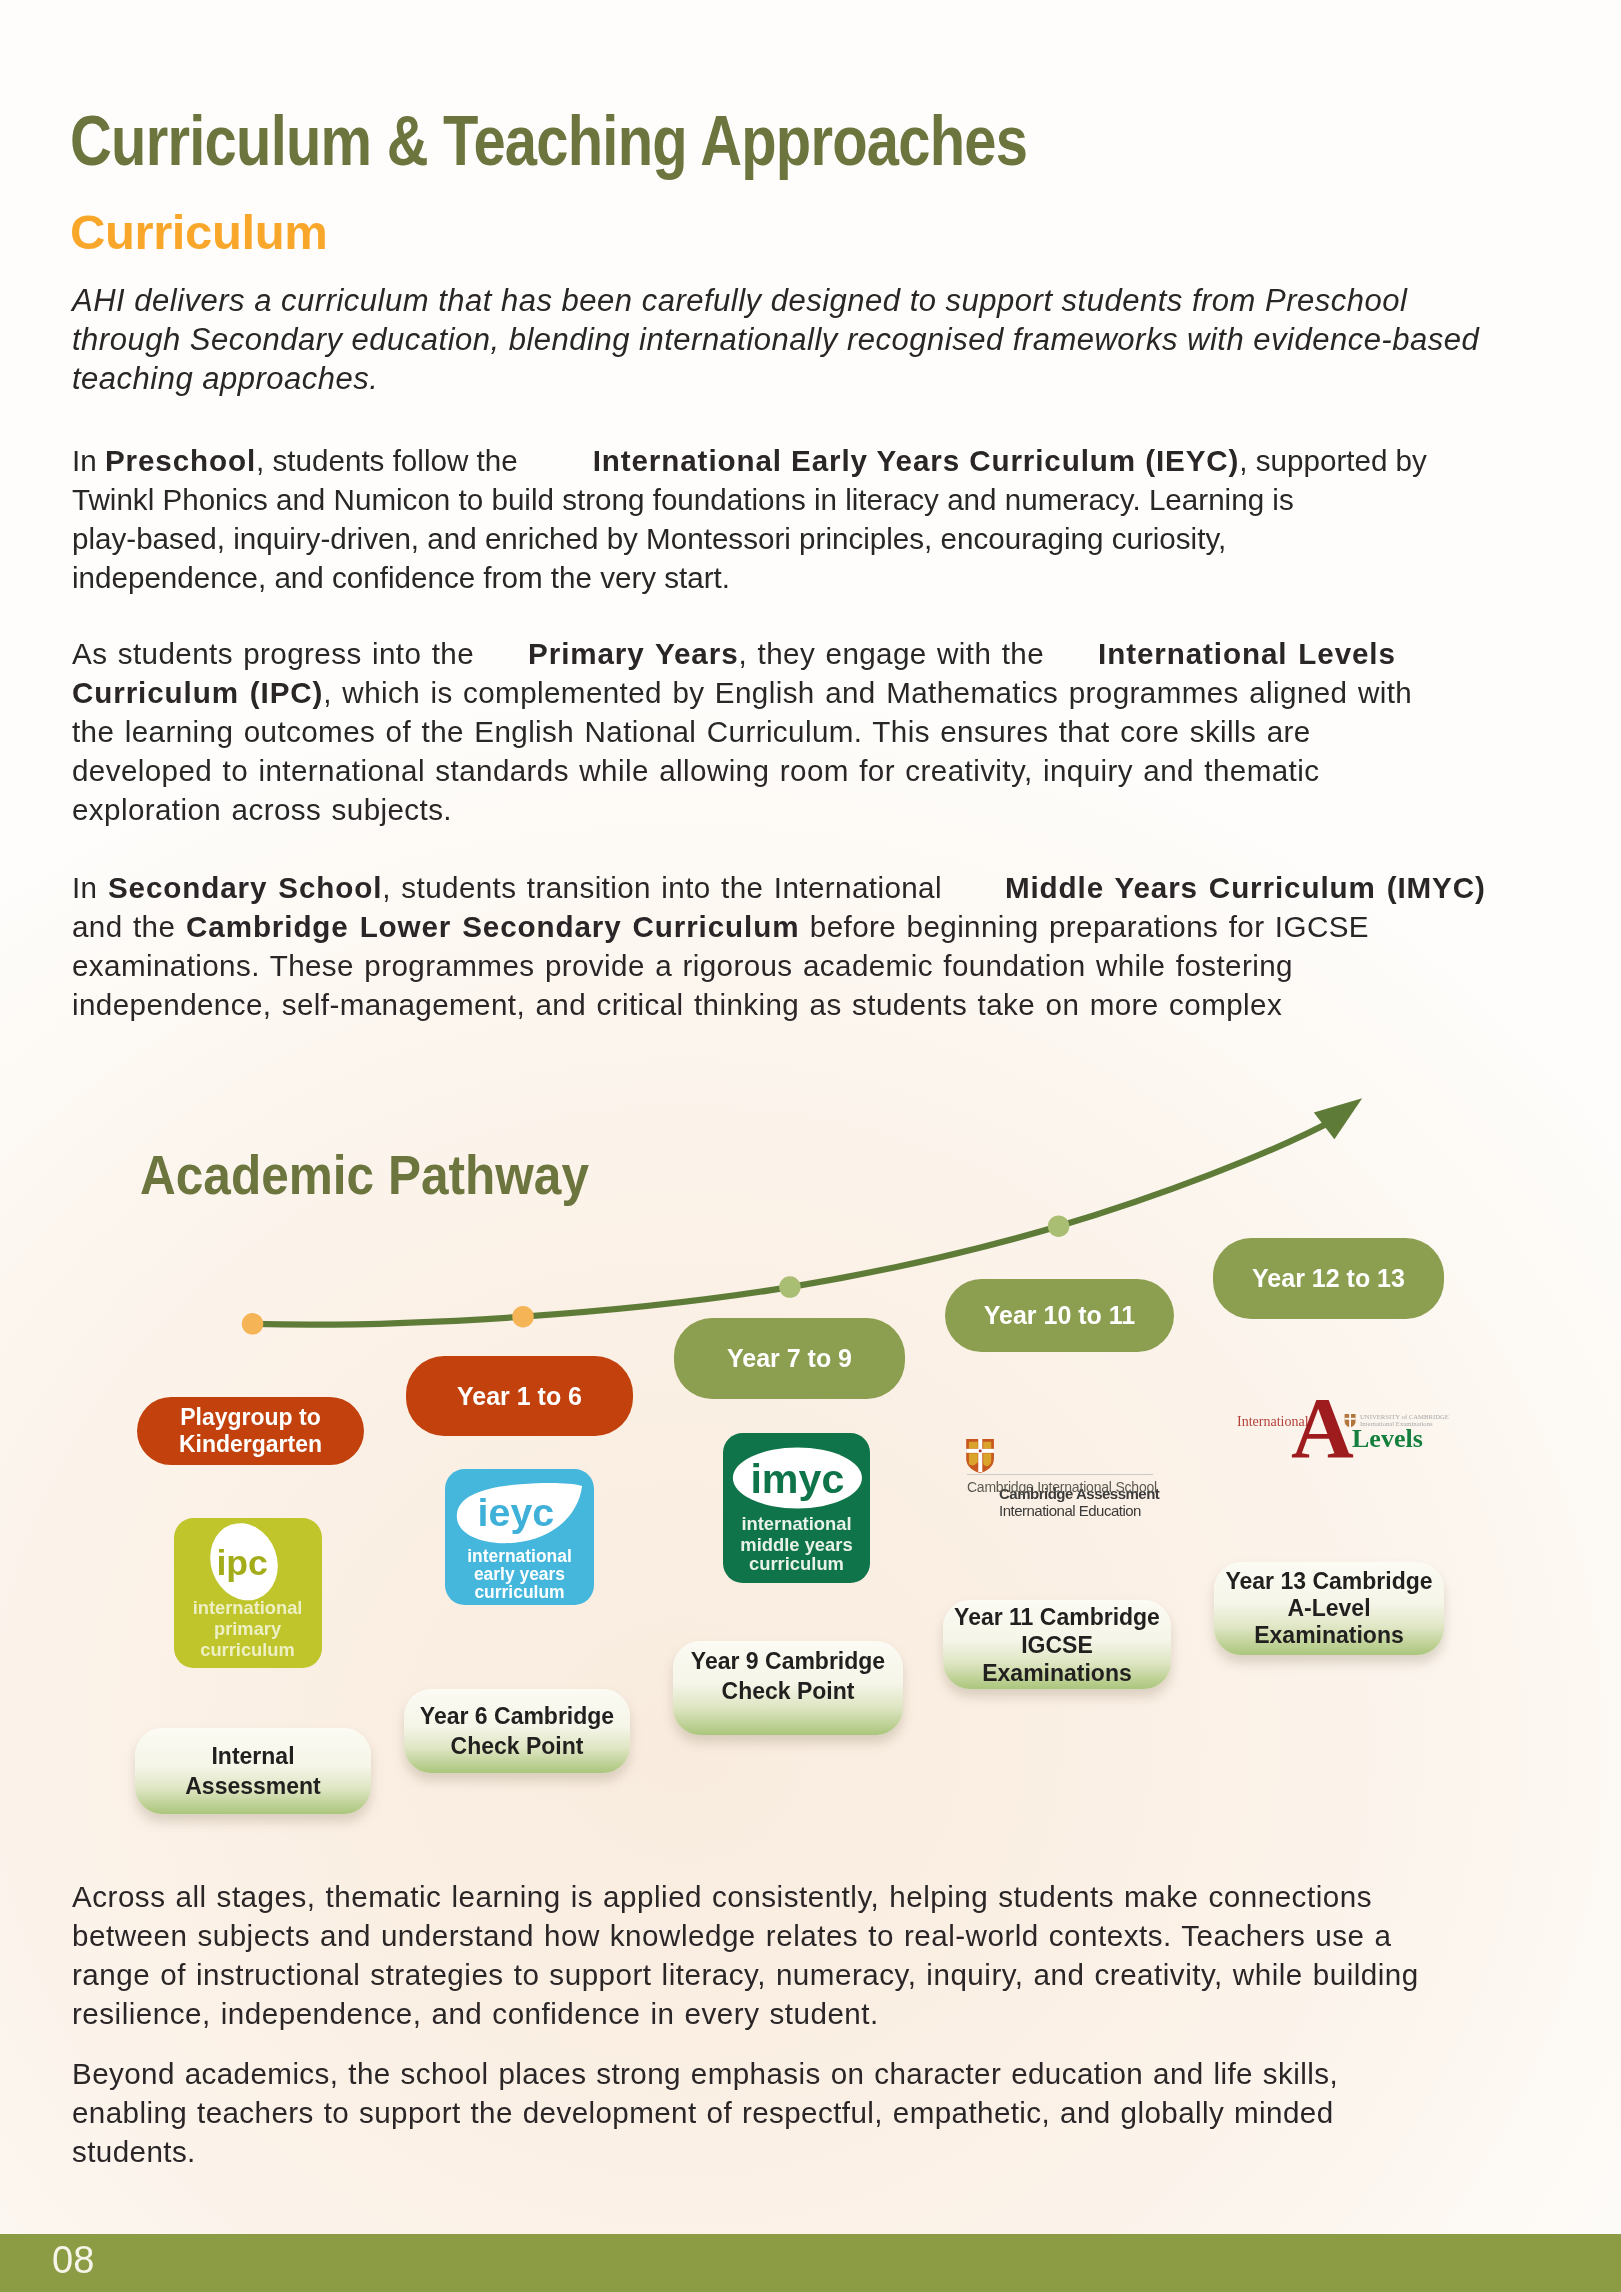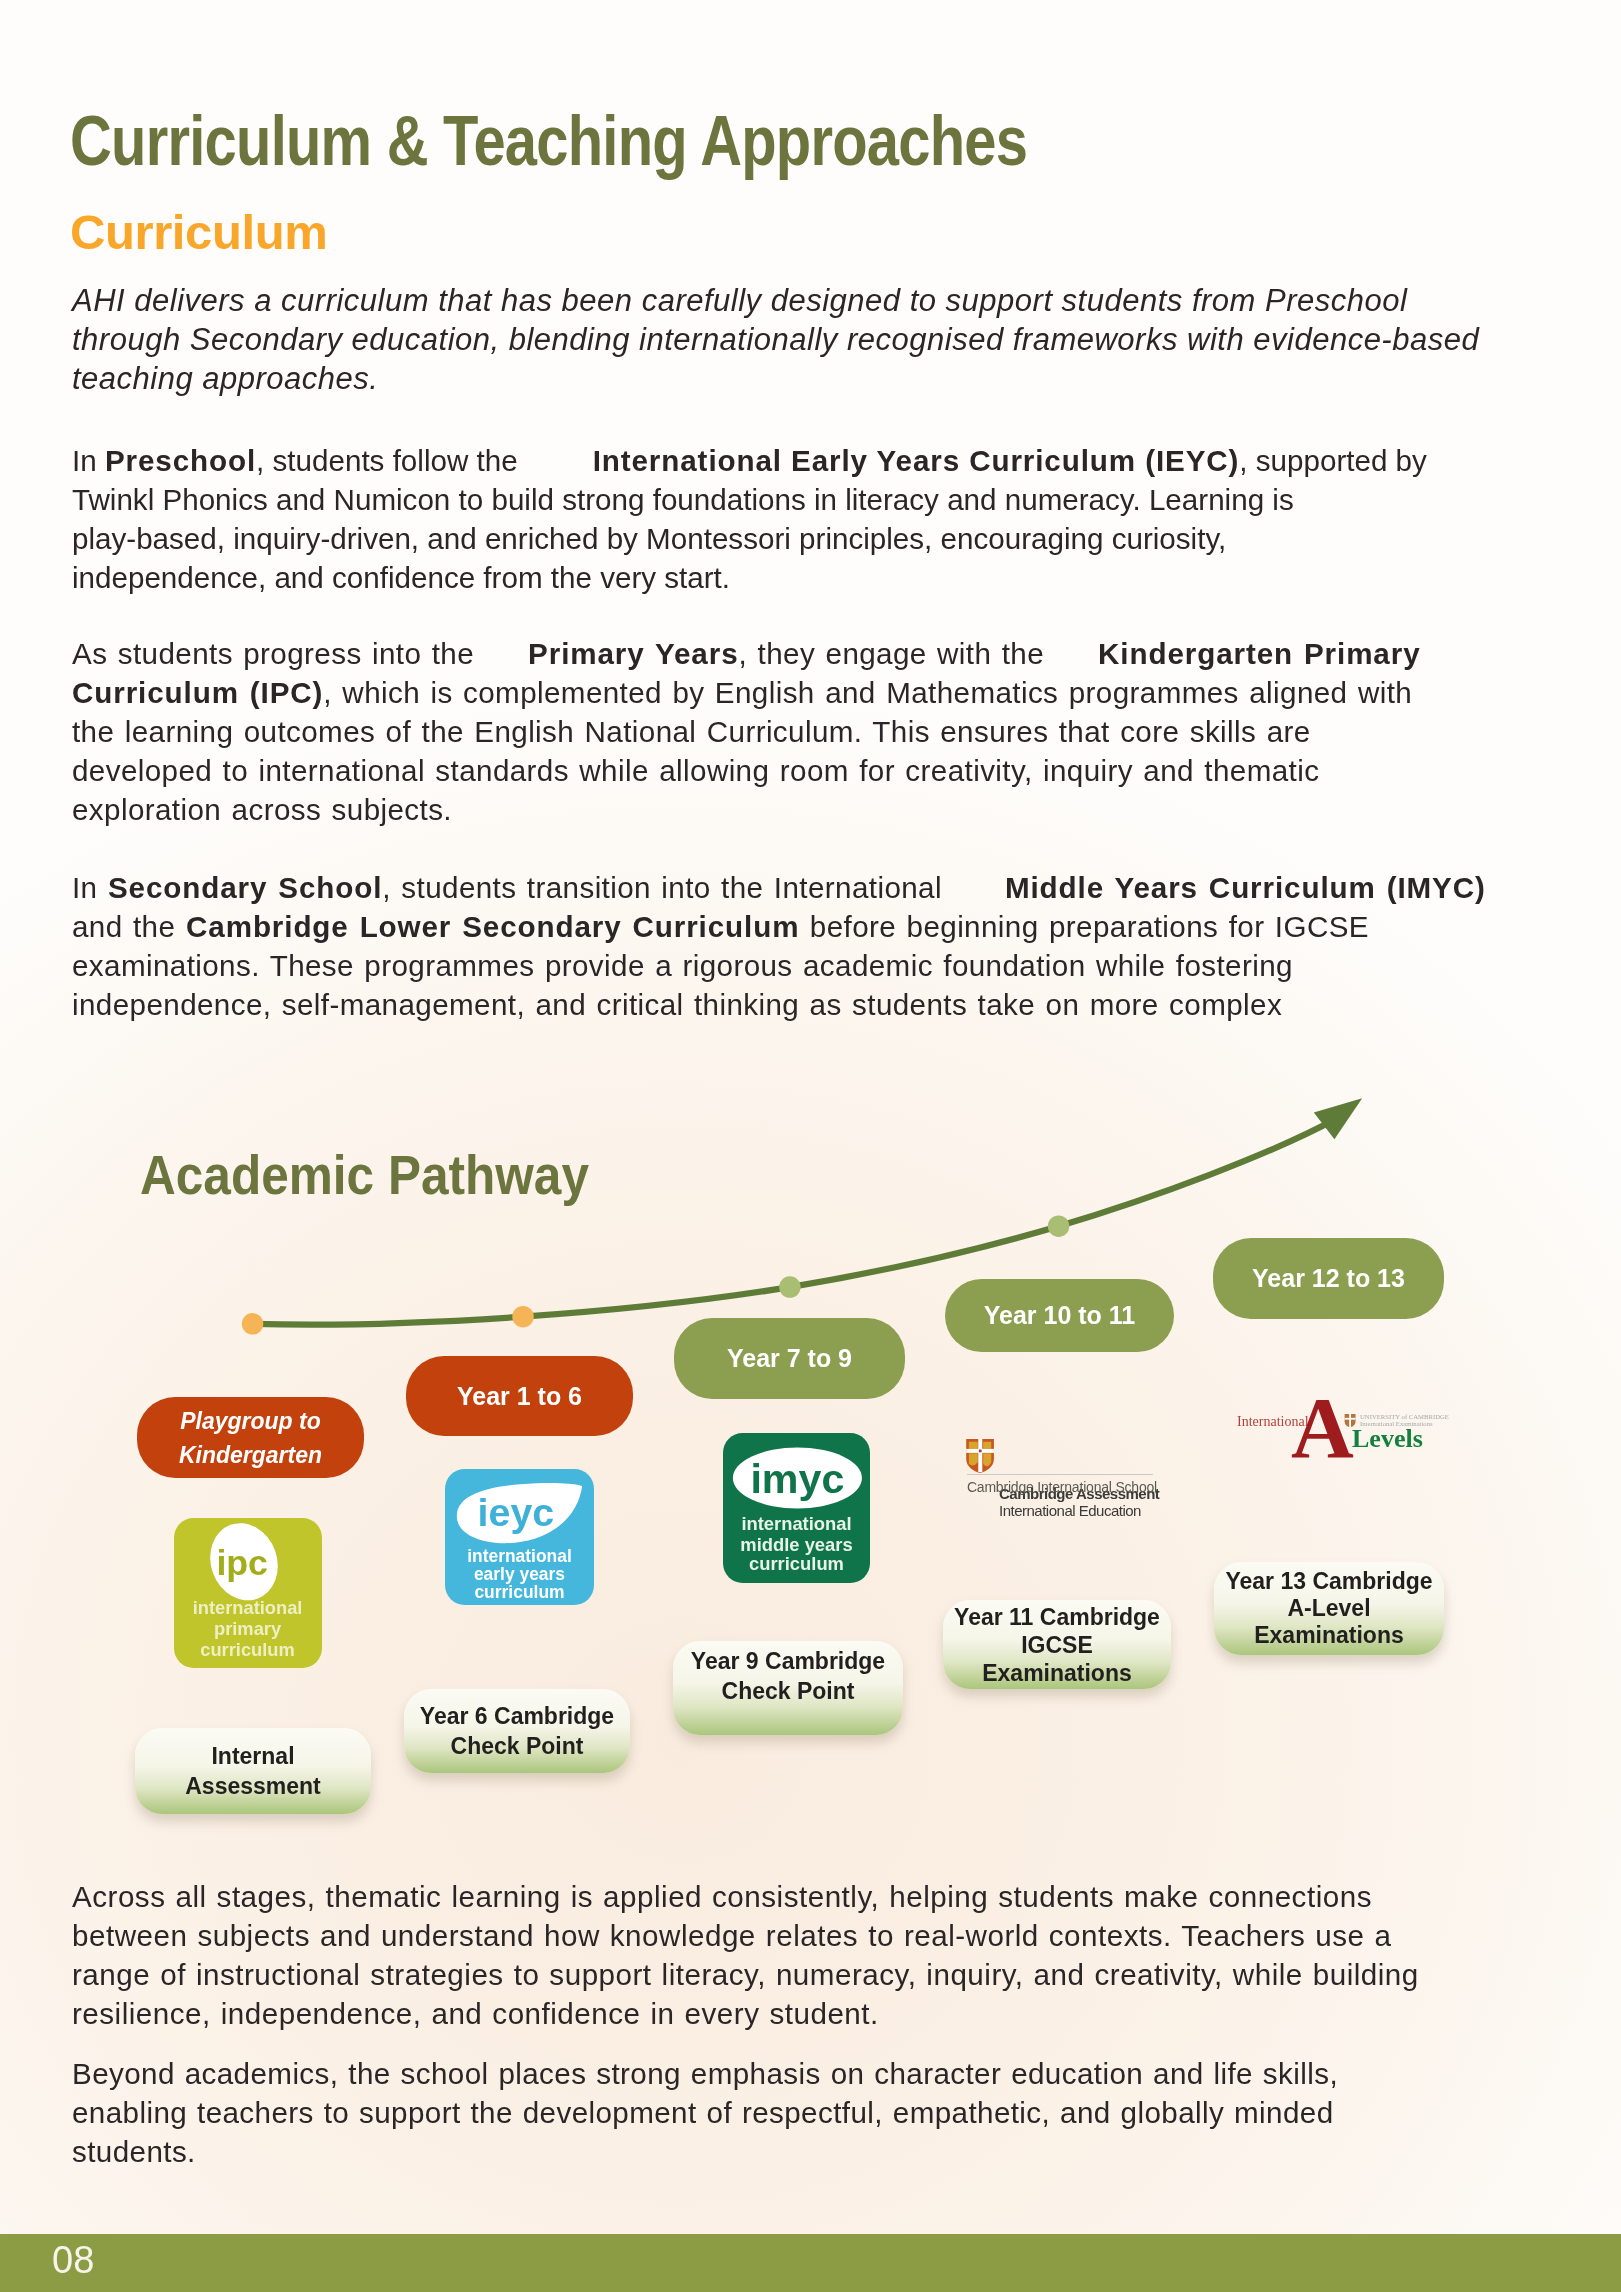--- a/index.html
+++ b/index.html
@@ -30,21 +30,21 @@
 
 <p style="top:281px;font-style:italic;font-size:31px;letter-spacing:0.5px;">AHI delivers a curriculum that has been carefully designed to support students from Preschool<br>
 through Secondary education, blending internationally recognised frameworks with evidence-based<br>
 teaching approaches.</p>
 
 <p style="top:441px;">In <b>Preschool</b>, students follow the<span class="sp84"></span><b>International Early Years Curriculum (IEYC)</b>, supported by<br>
 Twinkl Phonics and Numicon to build strong foundations in literacy and numeracy. Learning is<br>
 play-based, inquiry-driven, and enriched by Montessori principles, encouraging curiosity,<br>
 independence, and confidence from the very start.</p>
 
-<p style="top:634px;letter-spacing:0.4px;word-spacing:1.8px;">As students progress into the<span class="sp60"></span><b>Primary Years</b>, they engage with the<span class="sp60"></span><b>Kindergarten Primary</b><br>
+<p style="top:634px;letter-spacing:0.4px;word-spacing:1.8px;">As students progress into the<span class="sp60"></span><b>Primary Years</b>, they engage with the<span class="sp60"></span><b>International Levels</b><br>
 <b>Curriculum (IPC)</b>, which is complemented by English and Mathematics programmes aligned with<br>
 the learning outcomes of the English National Curriculum. This ensures that core skills are<br>
 developed to international standards while allowing room for creativity, inquiry and thematic<br>
 exploration across subjects.</p>
 
 <p style="top:868px;letter-spacing:0.4px;word-spacing:1.8px;">In <b>Secondary School</b>, students transition into the International<span class="sp70"></span><b>Middle Years Curriculum (IMYC)</b><br>
 and the<span class="sp12"></span><b>Cambridge Lower Secondary Curriculum</b> before beginning preparations for IGCSE<br>
 examinations. These programmes provide a rigorous academic foundation while fostering<br>
 independence, self-management, and critical thinking as students take on more complex</p>
 
@@ -52,21 +52,21 @@
 
 <svg class="abs" style="left:0;top:0;" width="1621" height="2293" viewBox="0 0 1810 2560">
   <path d="M 282 1478 C 380 1481, 480 1477, 584 1470 C 700 1462, 790 1452, 882 1437 C 990 1419, 1090 1396, 1182 1369 C 1290 1337, 1420 1288, 1492 1249" fill="none" stroke="#5e7c38" stroke-width="7"></path>
   <polygon points="1521,1226 1467,1242 1490,1272" fill="#5e7c38"></polygon>
   <circle cx="282" cy="1478" r="12" fill="#f5b456"></circle>
   <circle cx="584" cy="1470" r="12" fill="#f5b456"></circle>
   <circle cx="882" cy="1437" r="12" fill="#a9be72"></circle>
   <circle cx="1182" cy="1369" r="12" fill="#a9be72"></circle>
 </svg>
 
-<div class="pill orange" style="left:137px;top:1397px;width:227px;height:81px;font-size:23px;line-height:34px;font-style:italic;">Playgroup to<br>Kindergarten</div>
+<div class="pill orange" style="left:137px;top:1397px;width:227px;height:68px;font-size:23px;line-height:27px;">Playgroup to<br>Kindergarten</div>
 <div class="pill orange" style="left:406px;top:1356px;width:227px;height:80px;font-size:25px;">Year 1 to 6</div>
 <div class="pill green" style="left:674px;top:1318px;width:231px;height:81px;font-size:25px;">Year 7 to 9</div>
 <div class="pill green" style="left:945px;top:1279px;width:229px;height:73px;font-size:25px;">Year 10 to 11</div>
 <div class="pill green" style="left:1213px;top:1238px;width:231px;height:81px;font-size:25px;">Year 12 to 13</div>
 
 <div class="logo" style="left:174px;top:1518px;width:148px;height:150px;background:#bfc52b;">
   <svg width="148" height="150" viewBox="0 0 165 168" style="position:absolute;left:0;top:0;">
     <ellipse cx="78" cy="49" rx="37" ry="44" fill="#fff" transform="rotate(-20 78 49)"></ellipse>
     <text x="76" y="64" font-size="40" font-weight="bold" fill="#a3ac19" text-anchor="middle" font-family="Liberation Sans">ipc</text>
     <text x="82" y="108" font-size="20.5" font-weight="bold" fill="#eef0c3" text-anchor="middle" font-family="Liberation Sans">international</text>

